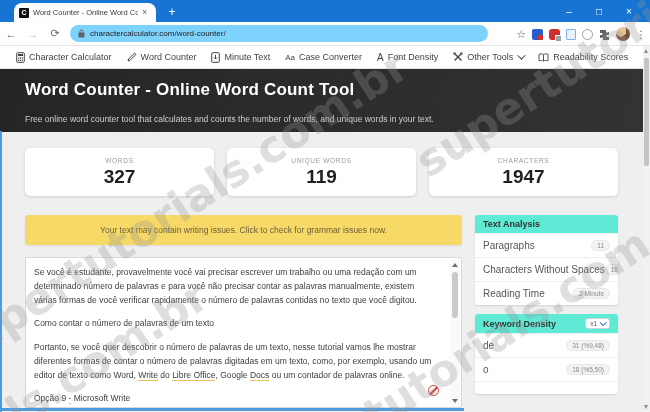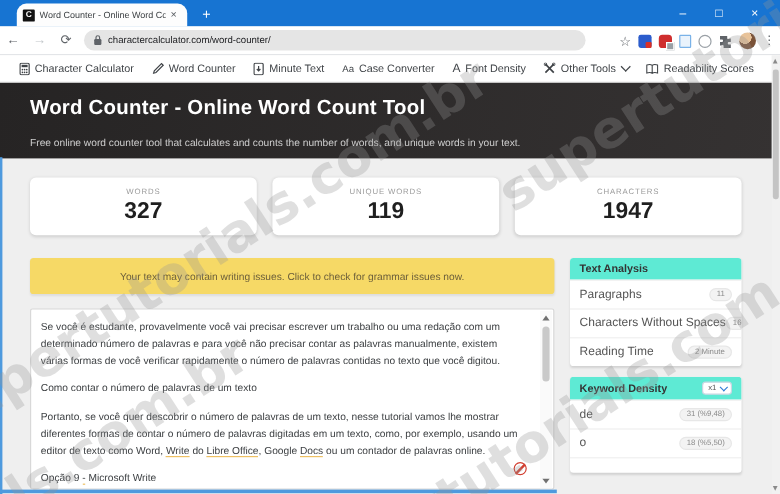--- a/index.html
+++ b/index.html
@@ -16,21 +16,21 @@
   .tab-close { font-size:9px; color:#5f6368; line-height:1; }
   .newtab { position:absolute; left:164px; top:4px; color:#fff; font-size:12px; width:16px; height:16px;
             display:flex; align-items:center; justify-content:center; }
   .win-controls { position:absolute; right:6px; top:0; height:22px; display:flex; align-items:center; gap:0; }
   .win-btn { width:30px; height:22px; color:#fff; font-size:10px; display:flex; align-items:center; justify-content:center; }
 
   .addressbar { position:absolute; left:0; top:22px; width:650px; height:24px; background:#fff;
                 display:flex; align-items:center; border-bottom:1px solid #e3e5e8; }
   .nav-btn { font-size:11px; color:#5f6368; width:22px; text-align:center; }
   .nav-btn.disabled { color:#c2c6ca; }
-  .omnibox { margin-left:4px; width:418px; height:17px; background:#e5e5e5; border-radius:9px;
+  .omnibox { margin-left:4px; width:418px; height:17px; background:#7dd3fc; border-radius:9px;
              display:flex; align-items:center; padding:0 8px; gap:5px; }
   .omnibox .url { font-size:8px; color:#202124; white-space:nowrap; }
   .chrome-right { position:absolute; right:4px; top:22px; height:24px; display:flex; align-items:center; gap:6px; }
   .ext-star { font-size:11px; color:#5f6368; }
   .ext1 { width:11px; height:11px; background:#2b5ccc; border-radius:2px; position:relative; }
   .ext1::after { content:""; position:absolute; right:0; bottom:0; width:5px; height:5px; background:#d93025; border-radius:1px; }
   .ext2 { width:11px; height:11px; background:#cf2e2e; border-radius:3px; position:relative; }
   .ext2::after { content:""; position:absolute; right:-2px; bottom:-2px; width:5px; height:5px; background:#9aa0a6; border:1px solid #fff; }
   .ext3 { width:10px; height:11px; border:1.3px solid #7ab2e8; border-radius:1px; background:#eaf3fc; }
   .ext4 { width:11px; height:11px; border:1.3px solid #9aa0a6; border-radius:50%; }

